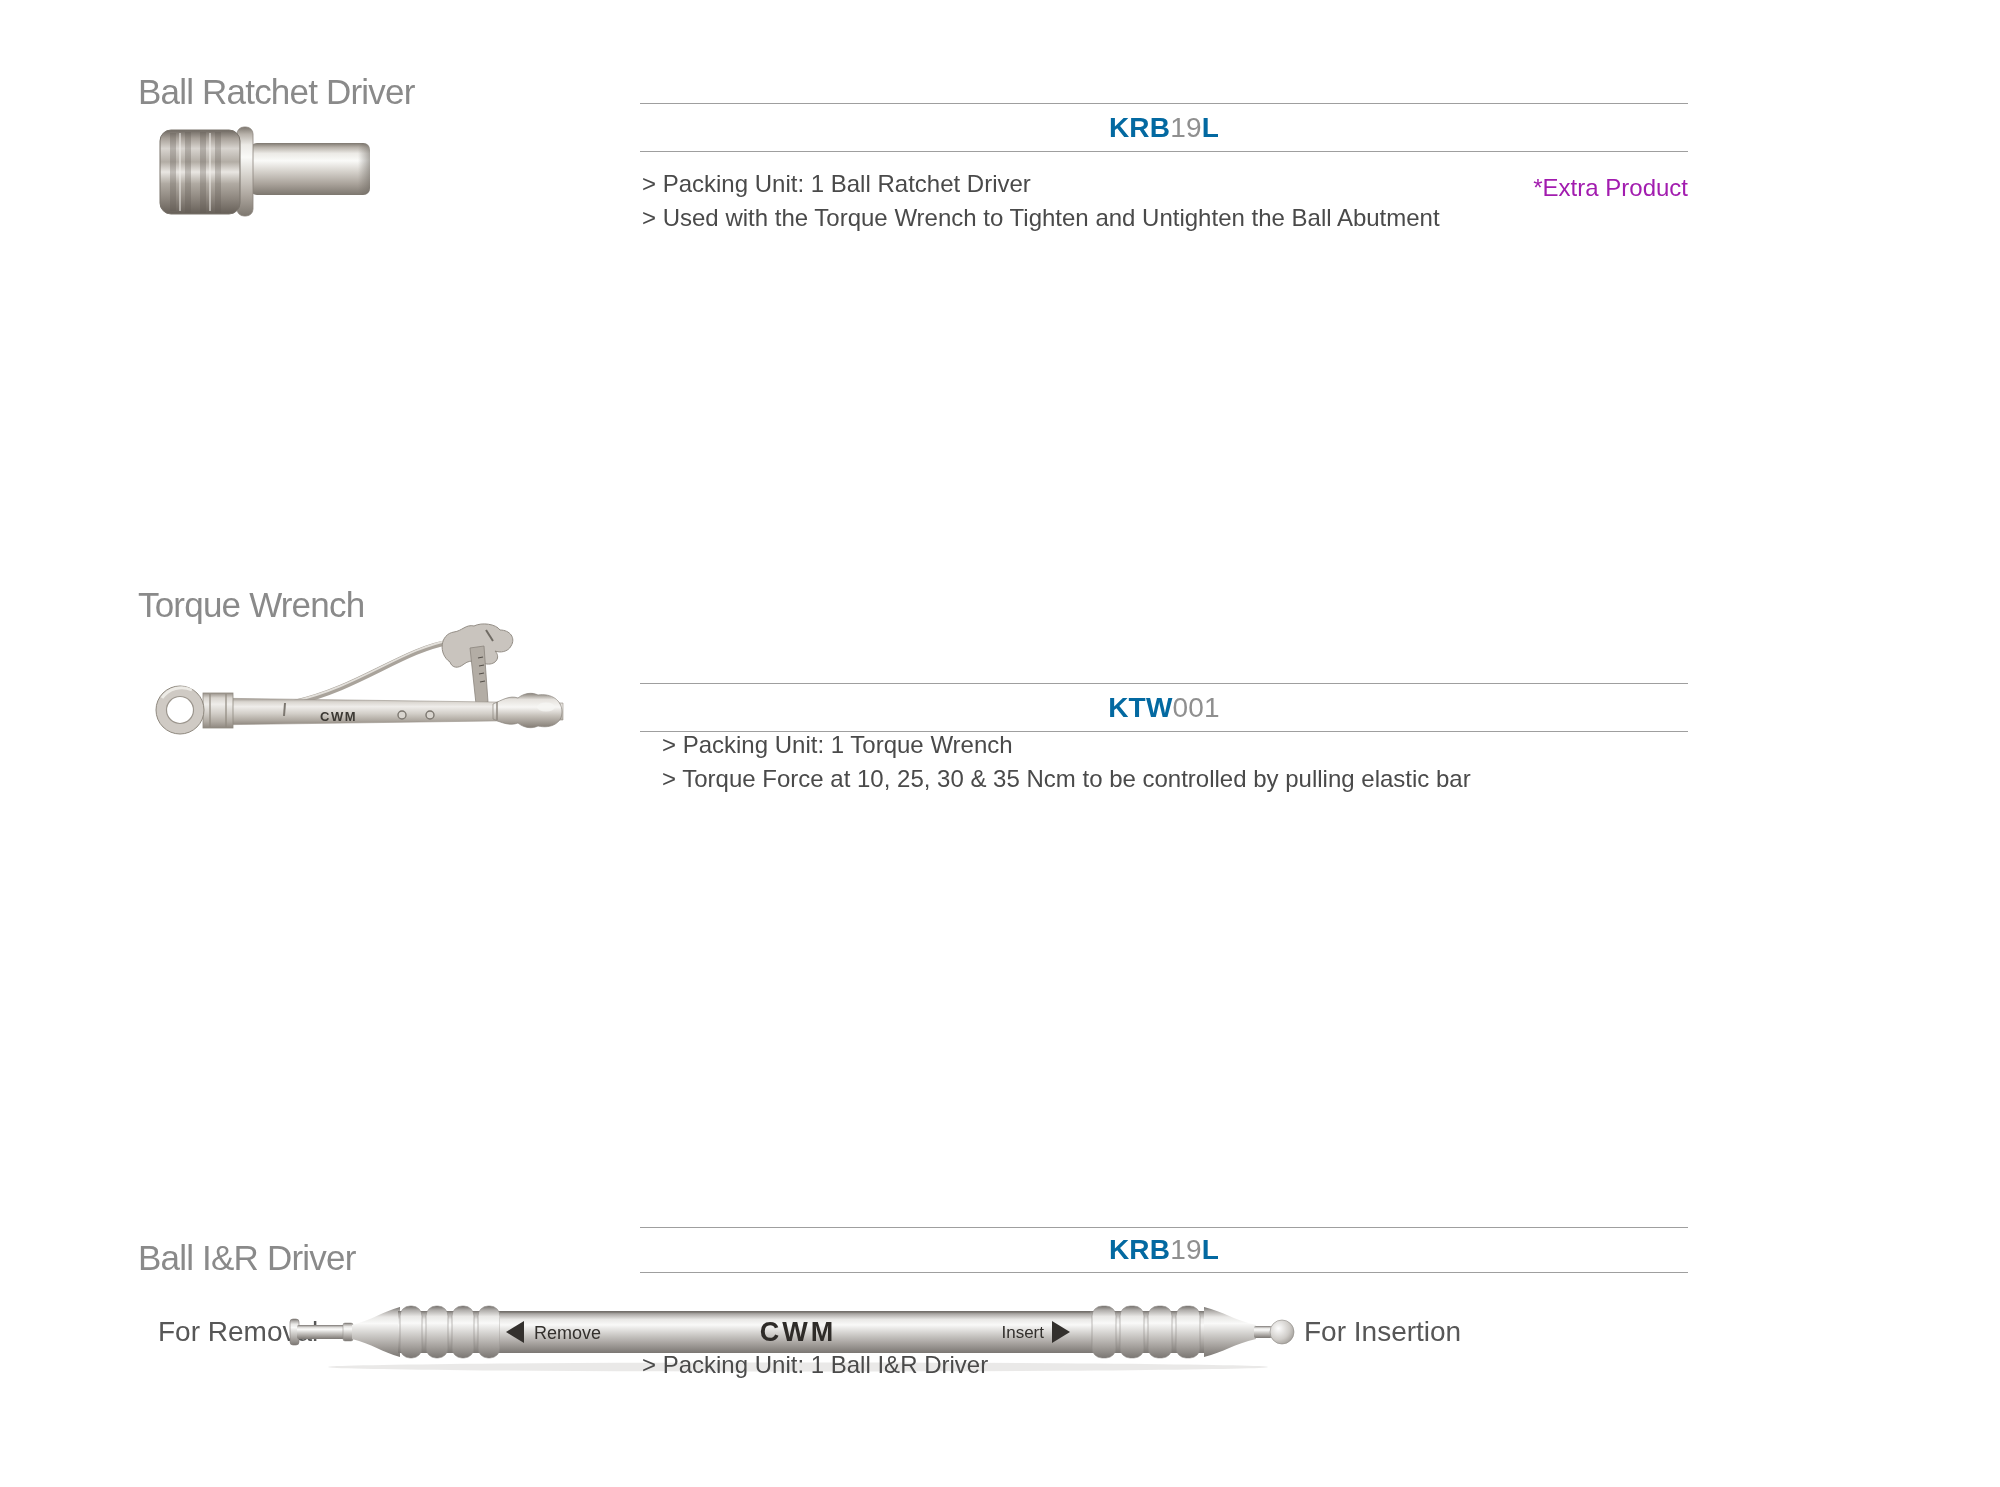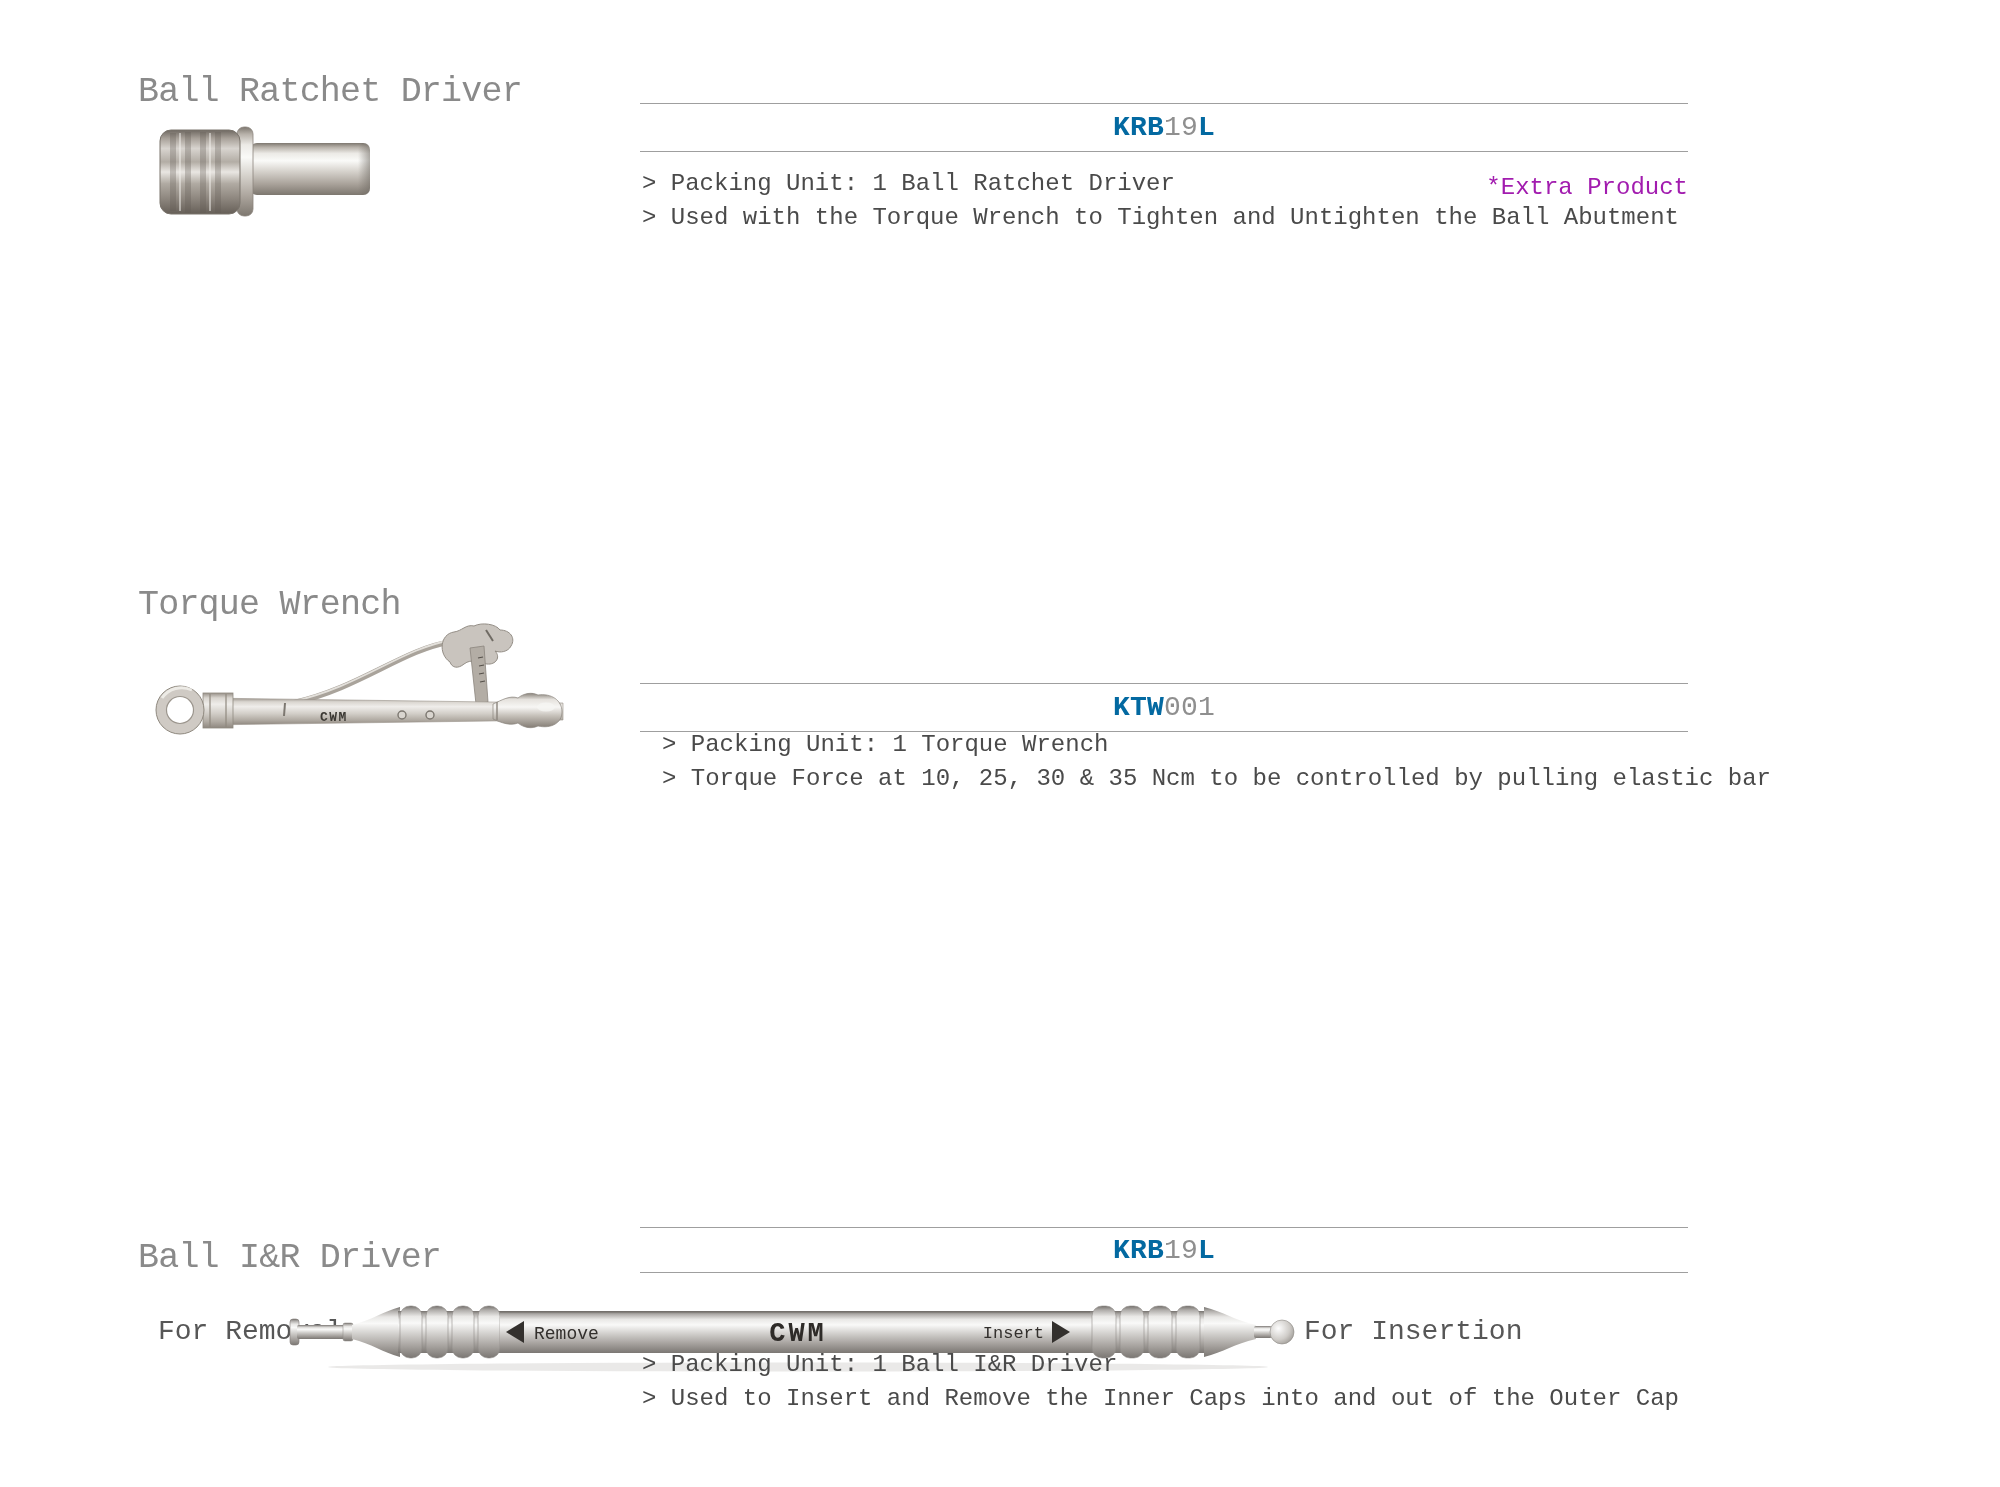--- a/index.html
+++ b/index.html
@@ -1,18 +1,18 @@
 <!DOCTYPE html>
 <html><head>
 <meta charset="utf-8">
 <style>
   html,body{margin:0;padding:0;background:#ffffff;}
   .page{
     position:relative;width:2000px;height:1487px;background:#ffffff;
-    font-family:Liberation Mono, monospace;overflow:hidden;
+    font-family:Liberation Sans, sans-serif;overflow:hidden;
   }
   .section-title{
     position:absolute;left:138px;font-size:35px;line-height:38px;
     color:#8a8a8a;letter-spacing:-0.8px;white-space:nowrap;
   }
   .code-table{
     position:absolute;left:640px;width:1048px;
     border-top:1.5px solid #9f9f9f;border-bottom:1.5px solid #9f9f9f;
     display:flex;align-items:center;justify-content:center;
     font-size:28px;letter-spacing:0.2px;white-space:nowrap;
@@ -240,16 +240,15 @@
       <text x="510" y="47" text-anchor="middle" font-size="27" font-weight="700" letter-spacing="3" fill="#2e2b28">CWM</text>
       <text x="756" y="44" text-anchor="end" font-size="17" fill="#33302d">Insert</text>
       <polygon points="764,27 764,49 782,38" fill="#33302d"></polygon>
     </svg>
   </div>
 
   <div class="tool-label" style="left:1304px;top:1315px;">For Insertion</div>
 
   <div class="bullets" style="top:1348px;">
     <div class="bullet-line">&gt; Packing Unit: 1 Ball I&amp;R Driver</div>
-    <div class="bullet-line">&gt; Used to Insert and Remove the Inner Caps into and out of the Outer Cap</div>
   </div>
 
 </div>
 
 </body></html>

